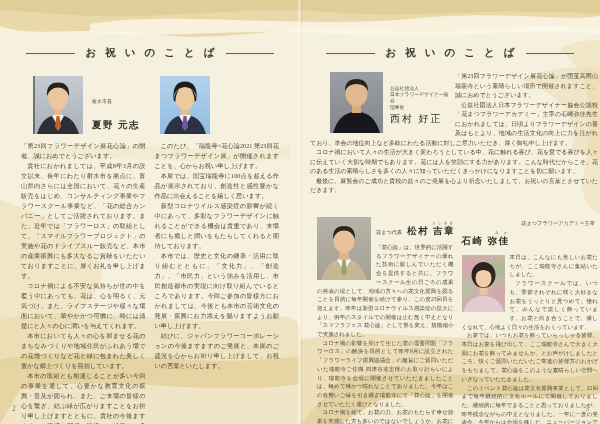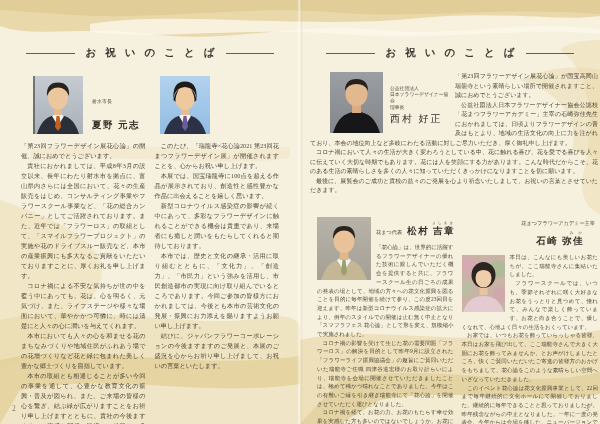--- a/index.html
+++ b/index.html
@@ -48,21 +48,21 @@
   .gcol{flex:1;}
   .gcol p{margin:0;font-size:5.5px;line-height:8.7px;text-align:justify;color:#4f4a3d;}
   .gphoto{float:left;margin:2px 5px 2px 0;}
   .gname-row{padding-top:5px;margin-bottom:5px;text-align:left;white-space:nowrap;}
   .gname-row .t{font-size:5.2px;color:#4a463c;margin-right:5px;}
   .nwrap{position:relative;display:inline-block;font-size:9.5px;font-weight:bold;
     letter-spacing:1.5px;color:#332f28;}
   .furi{position:absolute;top:-4px;right:0;font-size:3.6px;font-weight:normal;
     letter-spacing:2px;color:#5a5547;}
   .gtitle2{text-align:right;font-size:5.2px;color:#4a463c;padding:5px 3px 0 0;}
-  .gname2{text-align:right;padding:3px 14px 5px 0;}
+  .gname2{text-align:left;padding:3px 14px 5px 0;}
 
   .pageno{position:absolute;bottom:11px;font-size:7.5px;color:#80796a;}
   .pn-l{left:12px;} .pn-r{right:11px;}
 </style>
 </head>
 <body>
 
 <div class="sheet">
 
   <svg class="texture" viewBox="0 0 600 424" preserveAspectRatio="none" aria-hidden="true">

